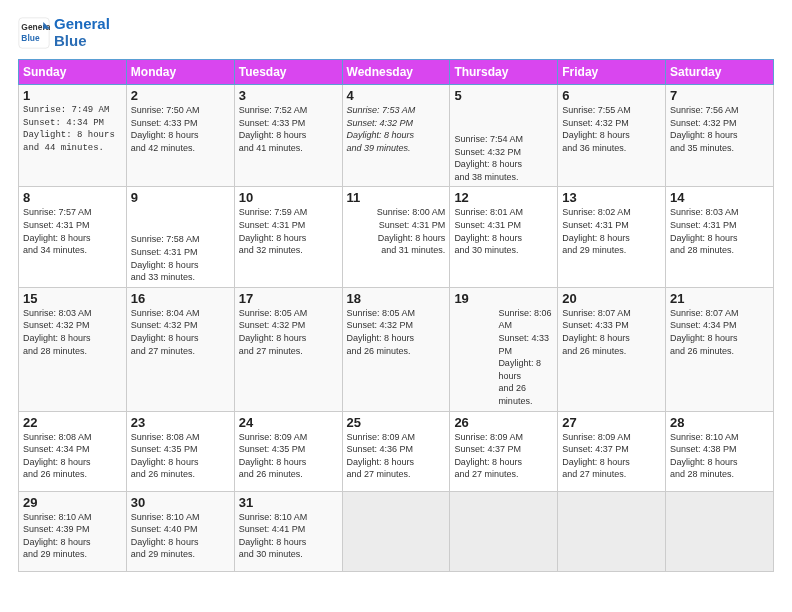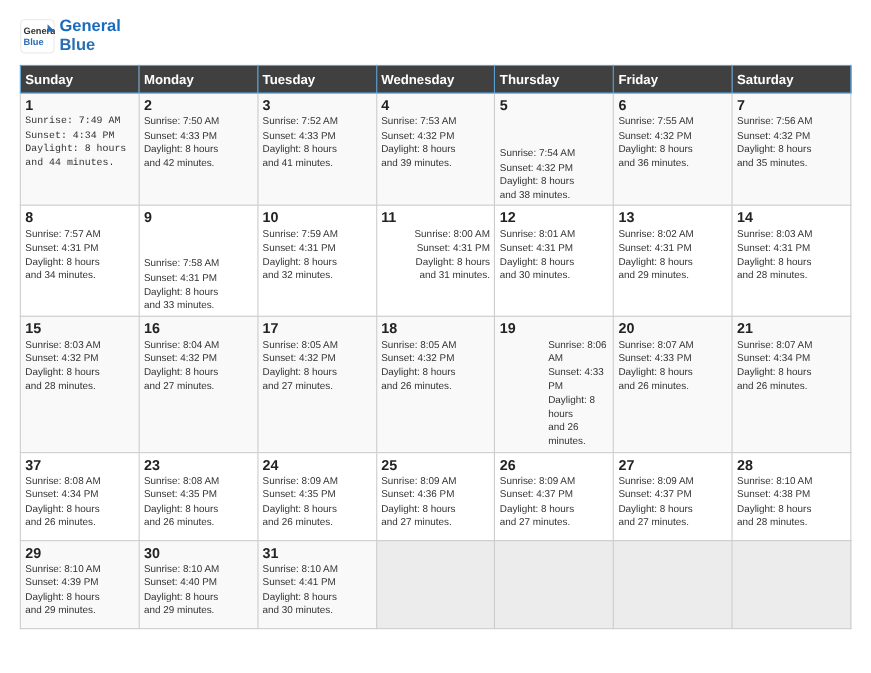--- a/index.html
+++ b/index.html
@@ -51,21 +51,21 @@
       font-size: 13px;
       color: #444;
       margin-top: 2px;
     }
     table {
       width: 100%;
       border-collapse: collapse;
       table-layout: fixed;
     }
     thead tr th {
-      background: #404040;
+      background: #d946ef;
       color: #fff;
       font-size: 12px;
       font-weight: bold;
       padding: 5px 4px;
       text-align: left;
       border: 1px solid #5a9fd4;
     }
     tbody tr td {
       border: 1px solid #ccc;
       vertical-align: top;
@@ -148,21 +148,21 @@
           </td>
           <td>
             <span class="day-num">3</span>
             <div class="day-info" style="white-space: pre-line;">Sunrise: 7:52 AM
 Sunset: 4:33 PM
 Daylight: 8 hours
 and 41 minutes.</div>
           </td>
           <td>
             <span class="day-num">4</span>
-            <div class="day-info" style="white-space: pre-line;">Sunrise: 7:53 AM
+            <div class="day-info" style="white-space: pre-line; font-style: italic;">Sunrise: 7:53 AM
 Sunset: 4:32 PM
 Daylight: 8 hours
 and 39 minutes.</div>
           </td>
           <td>
             <span class="day-num">5</span>
             <div class="day-info" style="white-space: pre-line; margin-top: 30px;">Sunrise: 7:54 AM
 Sunset: 4:32 PM
 Daylight: 8 hours
 and 38 minutes.</div>
@@ -279,21 +279,21 @@
           <td>
             <span class="day-num">21</span>
             <div class="day-info" style="white-space: pre-line;">Sunrise: 8:07 AM
 Sunset: 4:34 PM
 Daylight: 8 hours
 and 26 minutes.</div>
           </td>
         </tr>
         <tr>
           <td>
-            <span class="day-num">37</span>
+            <span class="day-num">22</span>
             <div class="day-info" style="white-space: pre-line;">Sunrise: 8:08 AM
 Sunset: 4:34 PM
 Daylight: 8 hours
 and 26 minutes.</div>
           </td>
           <td>
             <span class="day-num">23</span>
             <div class="day-info" style="white-space: pre-line;">Sunrise: 8:08 AM
 Sunset: 4:35 PM
 Daylight: 8 hours

